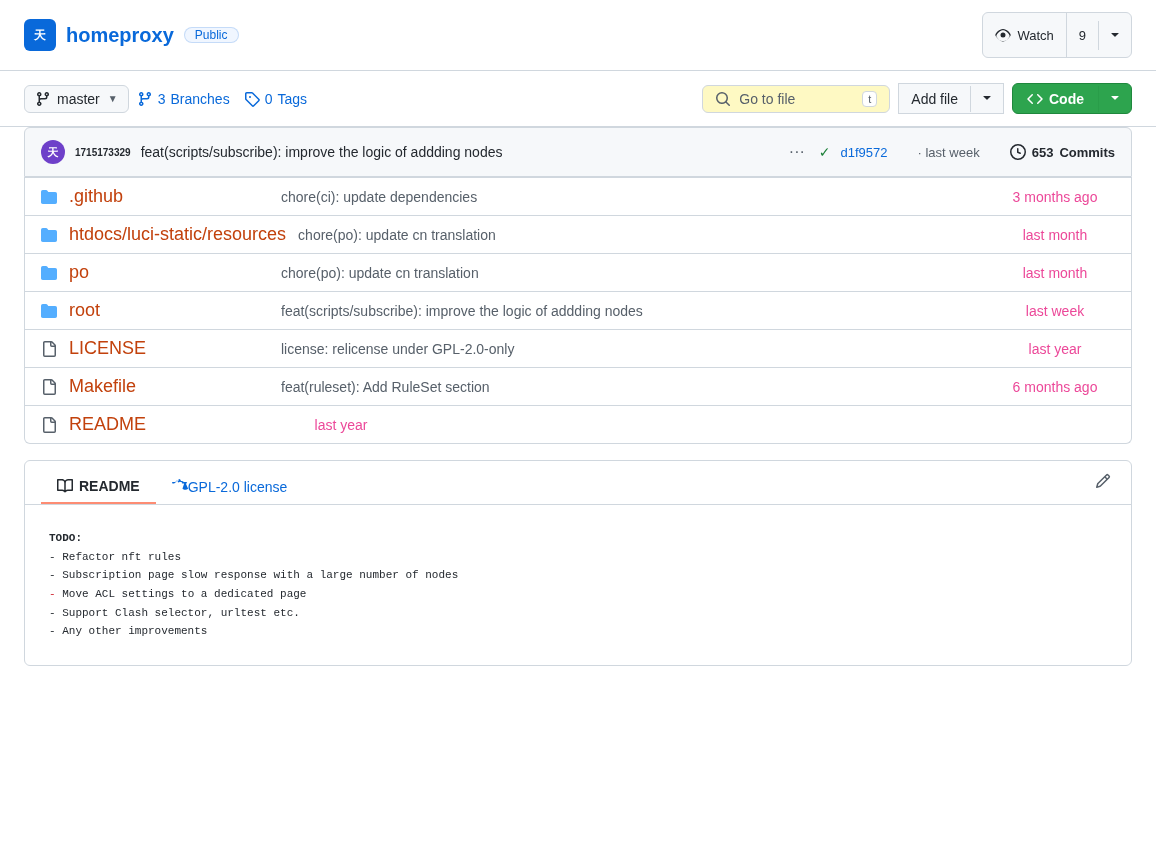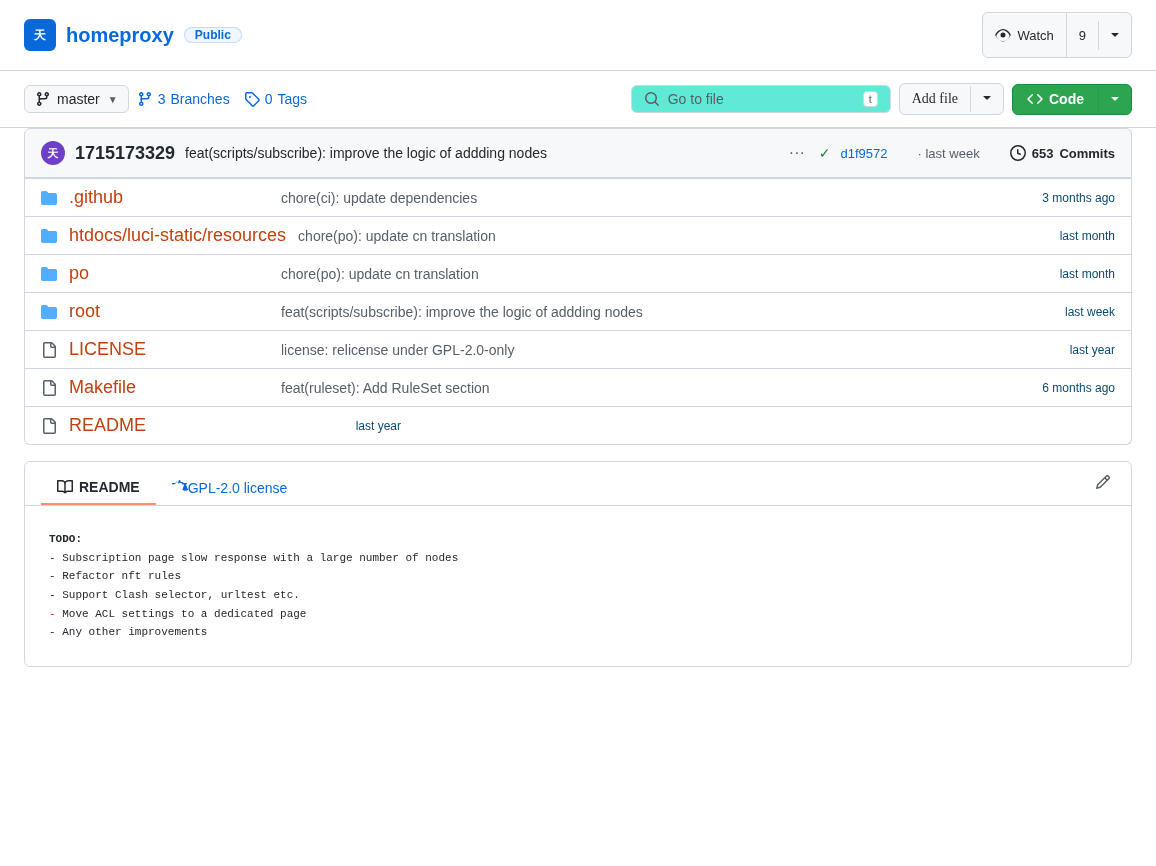--- a/index.html
+++ b/index.html
@@ -3,60 +3,60 @@
   <meta charset="utf-8">
   <style>
     * { box-sizing: border-box; margin: 0; padding: 0; }
     body { font-family: -apple-system, BlinkMacSystemFont, "Segoe UI", Helvetica, Arial, sans-serif; font-size: 14px; color: #24292f; background: #fff; }
     
     
     .repo-header { display: flex; align-items: center; justify-content: space-between; padding: 12px 24px; border-bottom: 1px solid #d0d7de; }
     .repo-title { display: flex; align-items: center; gap: 10px; }
     .repo-avatar { width: 32px; height: 32px; background: #0969da; border-radius: 6px; display: flex; align-items: center; justify-content: center; color: white; font-size: 12px; font-weight: bold; overflow: hidden; }
     .repo-name { font-size: 20px; font-weight: 600; color: #0969da; cursor: pointer; }
-    .public-badge { background: #f0f6ff; border: 1px solid #0969da30; color: #0969da; border-radius: 20px; padding: 0 10px; font-size: 12px; font-weight: 700; }
+    .public-badge { background: #f0f6ff; border: 1px solid #0969da30; color: #0969da; border-radius: 20px; padding: 0 10px; font-size: 12px; font-weight: 400; }
     .watch-btn { display: flex; align-items: center; gap: 0; border: 1px solid #d0d7de; border-radius: 6px; overflow: hidden; background: #f6f8fa; cursor: pointer; }
     .watch-main { display: flex; align-items: center; gap: 6px; padding: 14px 12px; font-size: 13px; font-weight: 500; border-right: 1px solid #d0d7de; color: #24292f; }
     .watch-count { padding: 5px 12px; font-size: 13px; font-weight: 500; color: #24292f; }
     .watch-dropdown { padding: 5px 8px; border-left: 1px solid #d0d7de; color: #24292f; }
     
     
     .repo-toolbar { display: flex; align-items: center; gap: 8px; padding: 12px 24px; border-bottom: 1px solid #d0d7de; }
     .branch-btn { display: flex; align-items: center; gap: 6px; padding: 5px 10px; border: 1px solid #d0d7de; border-radius: 6px; background: #f6f8fa; cursor: pointer; font-size: 14px; font-weight: 500; color: #24292f; }
     .branch-btn .chevron { font-size: 10px; color: #57606a; margin-left: 2px; }
     .tag-branches { display: flex; align-items: center; gap: 14px; color: #0969da; font-size: 14px; }
     .tag-branches a { color: #0969da; text-decoration: none; display: flex; align-items: center; gap: 5px; }
     .spacer { flex: 1; }
-    .go-to-file { display: flex; align-items: center; gap: 8px; padding: 5px 12px; border: 1px solid #d0d7de; border-radius: 6px; background: #5eead4; font-size: 14px; color: #57606a; cursor: pointer; width: 260px; }
+    .go-to-file { display: flex; align-items: center; gap: 8px; padding: 5px 12px; border: 1px solid #d0d7de; border-radius: 6px; background: #fef9c3; font-size: 14px; color: #57606a; cursor: pointer; width: 188px; }
     .go-to-file-key { background: #fff; border: 1px solid #d0d7de; border-radius: 4px; padding: 1px 5px; font-size: 11px; color: #57606a; margin-left: auto; }
-    .add-file-btn { display: flex; align-items: center; gap: 0; border: 1px solid #d0d7de; border-radius: 6px; overflow: hidden; background: #f6f8fa; cursor: pointer; font-family: Liberation Serif, serif; }
+    .add-file-btn { display: flex; align-items: center; gap: 0; border: 1px solid #d0d7de; border-radius: 0; overflow: hidden; background: #f6f8fa; cursor: pointer; }
     .add-file-main { padding: 5px 12px; font-size: 14px; font-weight: 500; color: #24292f; border-right: 1px solid #d0d7de; }
     .add-file-arrow { padding: 5px 8px; color: #24292f; }
     .code-btn { display: flex; align-items: center; gap: 0; border: 1px solid #1f883d; border-radius: 6px; overflow: hidden; background: #2da44e; cursor: pointer; }
     .code-main { display: flex; align-items: center; gap: 6px; padding: 5px 14px; font-size: 14px; font-weight: 600; color: #fff; border-right: 1px solid #1f883d40; }
     .code-arrow { padding: 5px 8px; color: #fff; }
     
     
     .commit-row { display: flex; align-items: center; padding: 12px 16px; background: #f6f8fa; border: 1px solid #d0d7de; border-radius: 6px 6px 0 0; margin: 0 24px; gap: 10px; }
     .commit-avatar { width: 24px; height: 24px; border-radius: 50%; background: #6e40c9; display: flex; align-items: center; justify-content: center; color: white; font-size: 11px; font-weight: bold; flex-shrink: 0; }
-    .commit-user { font-weight: 600; font-size: 18px; color: #24292f; }
+    .commit-user { font-weight: 600; font-size: 10px; color: #24292f; }
     .commit-message { font-size: 14px; color: #24292f; flex: 1; }
     .commit-dots { color: #57606a; font-size: 16px; margin: 0 4px; cursor: pointer; }
     .commit-check { color: #1a7f37; font-size: 14px; }
     .commit-hash { color: #0969da; font-size: 13px; font-weight: 500; text-decoration: none; }
     .commit-time { color: #57606a; font-size: 13px; margin: 0 20px; }
     .commits-link { display: flex; align-items: center; gap: 6px; color: #24292f; font-size: 13px; font-weight: 600; cursor: pointer; }
     
     
     .file-tree { border: 1px solid #d0d7de; border-top: none; border-radius: 0 0 6px 6px; margin: 0 24px; }
     .file-row { display: flex; align-items: center; padding: 8px 16px; border-top: 1px solid #d0d7de; gap: 12px; }
     .file-icon { width: 16px; height: 16px; flex-shrink: 0; display: flex; align-items: center; justify-content: center; }
     .file-name { color: #c2410c; font-size: 18px; text-decoration: none; min-width: 200px; }
     .file-commit { color: #57606a; font-size: 14px; flex: 1; }
-    .file-time { color: #0c4a6e; font-size: 12px; text-align: right; min-width: 120px; }
+    .file-time { color: #ec4899; font-size: 14px; text-align: center; min-width: 120px; }
     
     
     .readme-section { margin: 16px 24px 0; border: 1px solid #d0d7de; border-radius: 6px; }
     .readme-tabs { display: flex; align-items: center; padding: 8px 16px; border-bottom: 1px solid #d0d7de; gap: 0; }
     .readme-tab { display: flex; align-items: center; gap: 6px; padding: 8px 16px; font-size: 14px; font-weight: 600; color: #24292f; cursor: pointer; border-bottom: 2px solid transparent; margin-bottom: -9px; }
     .readme-tab.active { border-bottom: 2px solid #fd8c73; color: #24292f; }
     .readme-tab-license { display: flex; align-items: center; padding: 8px 16px; font-size: 14px; color: #0969da; cursor: pointer; margin-bottom: -9px; }
     .readme-edit { margin-left: auto; color: #57606a; cursor: pointer; padding: 4px; }
     .readme-content { padding: 24px; font-family: "SFMono-Regular", Consolas, "Liberation Mono", Menlo, monospace; font-size: 11px; line-height: 1.7; color: #24292f; }
     .readme-content .todo-label { font-weight: bold; }
@@ -255,19 +255,19 @@
       <span>GPL-2.0 license</span>
     </div>
     <div class="readme-edit">
       <svg width="16" height="16" viewBox="0 0 16 16" fill="currentColor">
         <path d="M11.013 1.427a1.75 1.75 0 0 1 2.474 0l1.086 1.086a1.75 1.75 0 0 1 0 2.474l-8.61 8.61c-.21.21-.47.364-.756.445l-3.251.93a.75.75 0 0 1-.927-.928l.929-3.25c.081-.286.235-.547.445-.758l8.61-8.61Zm1.414 1.06a.25.25 0 0 0-.354 0L10.811 3.75l1.439 1.44 1.263-1.263a.25.25 0 0 0 0-.354l-1.086-1.086ZM11.189 6.25 9.75 4.81l-6.286 6.287a.25.25 0 0 0-.064.108l-.558 1.953 1.953-.558a.249.249 0 0 0 .108-.064Z"></path>
       </svg>
     </div>
   </div>
   <div class="readme-content">
     <div><span class="todo-label">TODO:</span></div>
+    <div>- Refactor nft rules</div>
     <div>- Subscription page slow response with a large number of nodes</div>
-    <div>- Refactor nft rules</div>
+    <div><span class="highlight">-</span> Move ACL settings to a dedicated page</div>
     <div>- Support Clash selector, urltest etc.</div>
-    <div><span class="highlight">-</span> Move ACL settings to a dedicated page</div>
     <div>- Any other improvements</div>
   </div>
 </div>
 
 </body></html>

